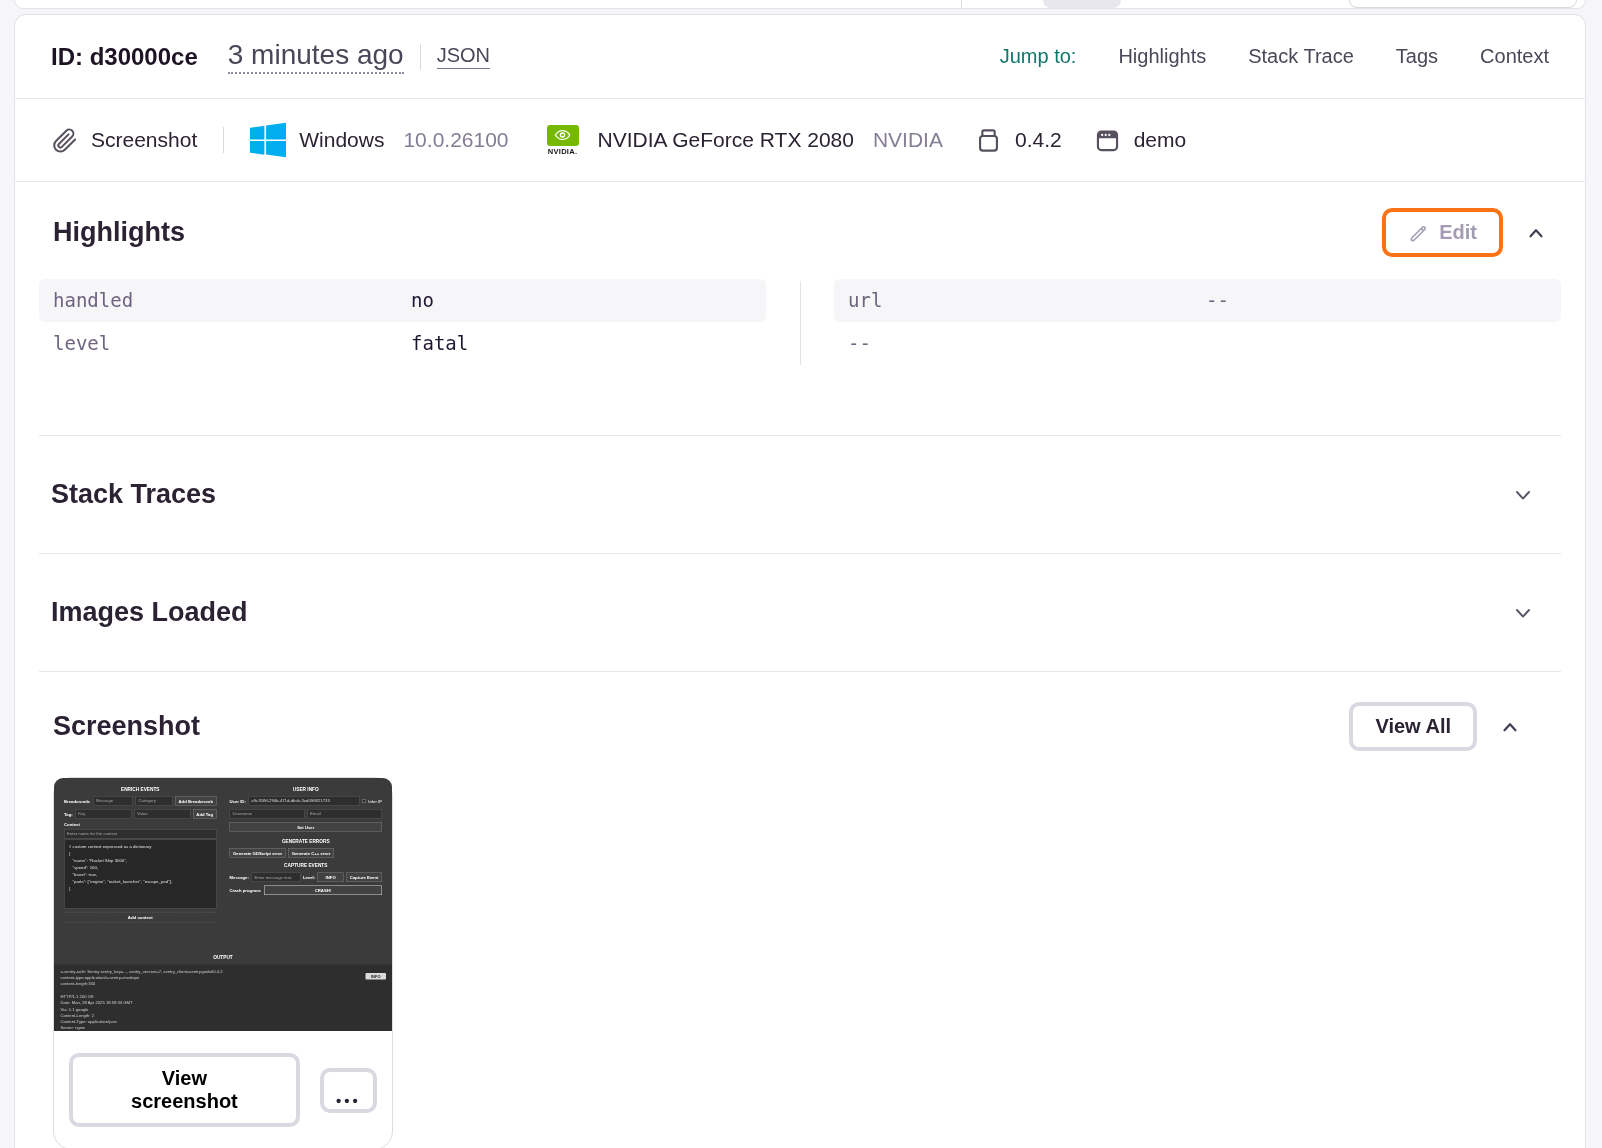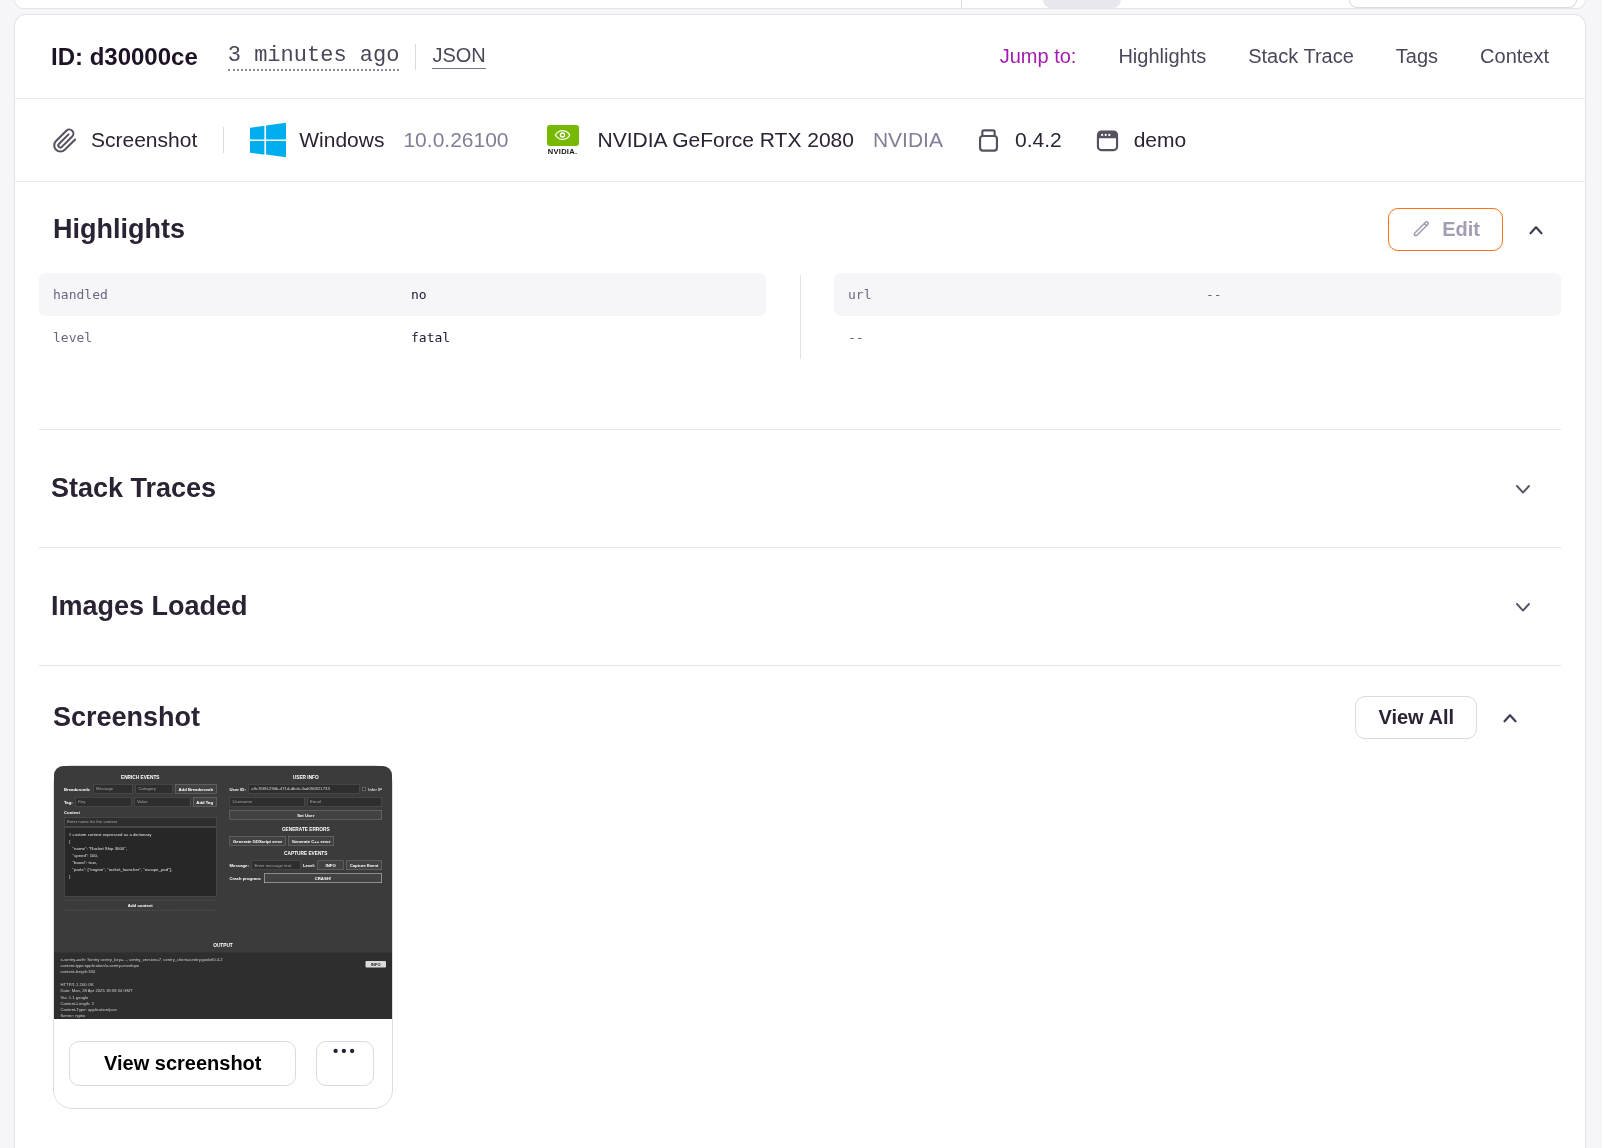--- a/index.html
+++ b/index.html
@@ -12,49 +12,49 @@
   .top-sliver .tdiv { position:absolute; left:946px; top:0; width:1px; height:8px; background:#dcd8e2; }
   .top-sliver .tpill { position:absolute; left:1028px; top:0; width:78px; height:8px; background:#e9e7ee; border-radius:0 0 8px 8px; }
   .top-sliver .tbtn { position:absolute; right:8px; top:0; width:228px; height:8px; border:1px solid #dcd8e2; border-top:none; border-radius:0 0 10px 10px; background:#fff; }
 
   
   .card { position:absolute; left:14px; top:14px; width:1572px; height:1160px;
     background:#fff; border:1px solid #e4e1e8; border-bottom:none; border-radius:12px 12px 0 0; }
 
   .card-header { display:flex; align-items:center; height:84px; padding:0 36px; border-bottom:1px solid #eae8ed; }
   .evt-id { font-size:24px; font-weight:700; color:#1e1225; }
-  .time-ago { margin-left:30px; font-size:22px; color:#4c4659; border-bottom:2px dotted #9089a0; padding-bottom:1px; cursor:pointer;font-family:Liberation Mono, monospace; }
+  .time-ago { margin-left:30px; font-size:28px; color:#4c4659; border-bottom:2px dotted #9089a0; padding-bottom:1px; cursor:pointer; }
   .vdiv { width:1px; height:26px; background:#dcd8e2; margin:0 16px; }
   .json-link { font-size:20px; color:#4c4659; border-bottom:1px solid #7b7390; padding-bottom:1px; cursor:pointer; }
   .jumpnav { margin-left:auto; display:flex; align-items:center; gap:42px; font-size:20px; }
-  .jumpnav .jlabel { color:#a21caf; }
+  .jumpnav .jlabel { color:#0f766e; }
   .jumpnav a { color:#4c4659; text-decoration:none; cursor:pointer; }
 
   .card-meta { display:flex; align-items:center; height:83px; padding:0 36px; border-bottom:1px solid #eae8ed; font-size:21px; }
   .meta-item { display:flex; align-items:center; gap:13px; }
   .meta-sub { color:#857d95; margin-left:6px; }
   .mgap { margin-left:32px; }
   .nvidia-badge { display:flex; flex-direction:column; align-items:center; width:44px; }
   .nvidia-box { width:32px; height:21px; background:#76b900; border-radius:3px; display:flex; align-items:center; justify-content:center; }
   .nvidia-word { font-size:7.5px; font-weight:700; color:#141414; letter-spacing:.3px; margin-top:1px; }
 
   section.highlights { padding:26px 24px 0; }
   .sec-head { display:flex; align-items:center; padding:0 14px; }
   .sec-title { font-size:27px; font-weight:700; color:#2b2233; }
   .sec-right { margin-left:auto; display:flex; align-items:center; gap:22px; }
-  .btn { display:inline-flex; align-items:flex-start; gap:10px; background:#fff; border:1px solid #f97316;
+  .btn { display:inline-flex; align-items:flex-end; gap:10px; background:#fff; border:4px solid #f97316;
     border-radius:10px; padding:9px 22px; font-size:20px; cursor:pointer; font-family:inherit; }
   .btn-edit { color:#a49cb2; font-weight:600; }
   .btn-viewall { color:#2b2233; font-weight:700; border-color:#dcd8e2; }
   .icon-btn { background:none; border:none; cursor:pointer; display:flex; align-items:center; }
 
   .kv-grid { position:relative; margin-top:22px; display:grid; grid-template-columns:1fr 1fr; column-gap:68px; }
   .kv-grid::after { content:""; position:absolute; left:50%; top:2px; width:1px; height:84px; background:#e4e1e8; }
   .kv-col { display:flex; flex-direction:column; }
-  .kv-row { display:grid; grid-template-columns:358px 1fr; padding:9px 14px; font-family:"DejaVu Sans Mono",monospace; font-size:13px; line-height:25px; border-radius:6px; }
+  .kv-row { display:grid; grid-template-columns:358px 1fr; padding:9px 14px; font-family:"DejaVu Sans Mono",monospace; font-size:19px; line-height:25px; border-radius:6px; }
   .kv-row.alt { background:#f6f5f8; }
   .kv-key { color:#6e6480; }
   .kv-val { color:#1f1633; }
   .kv-val.empty { color:#6e6480; }
   .hl-space { height:70px; }
 
   .hr { border-top:1px solid #e7e4ec; margin:0 24px; }
   .collapsed-row { display:flex; align-items:center; justify-content:space-between; height:117px; padding:0 50px 0 36px; }
 
   section.shot-section { padding:30px 24px 0; }

